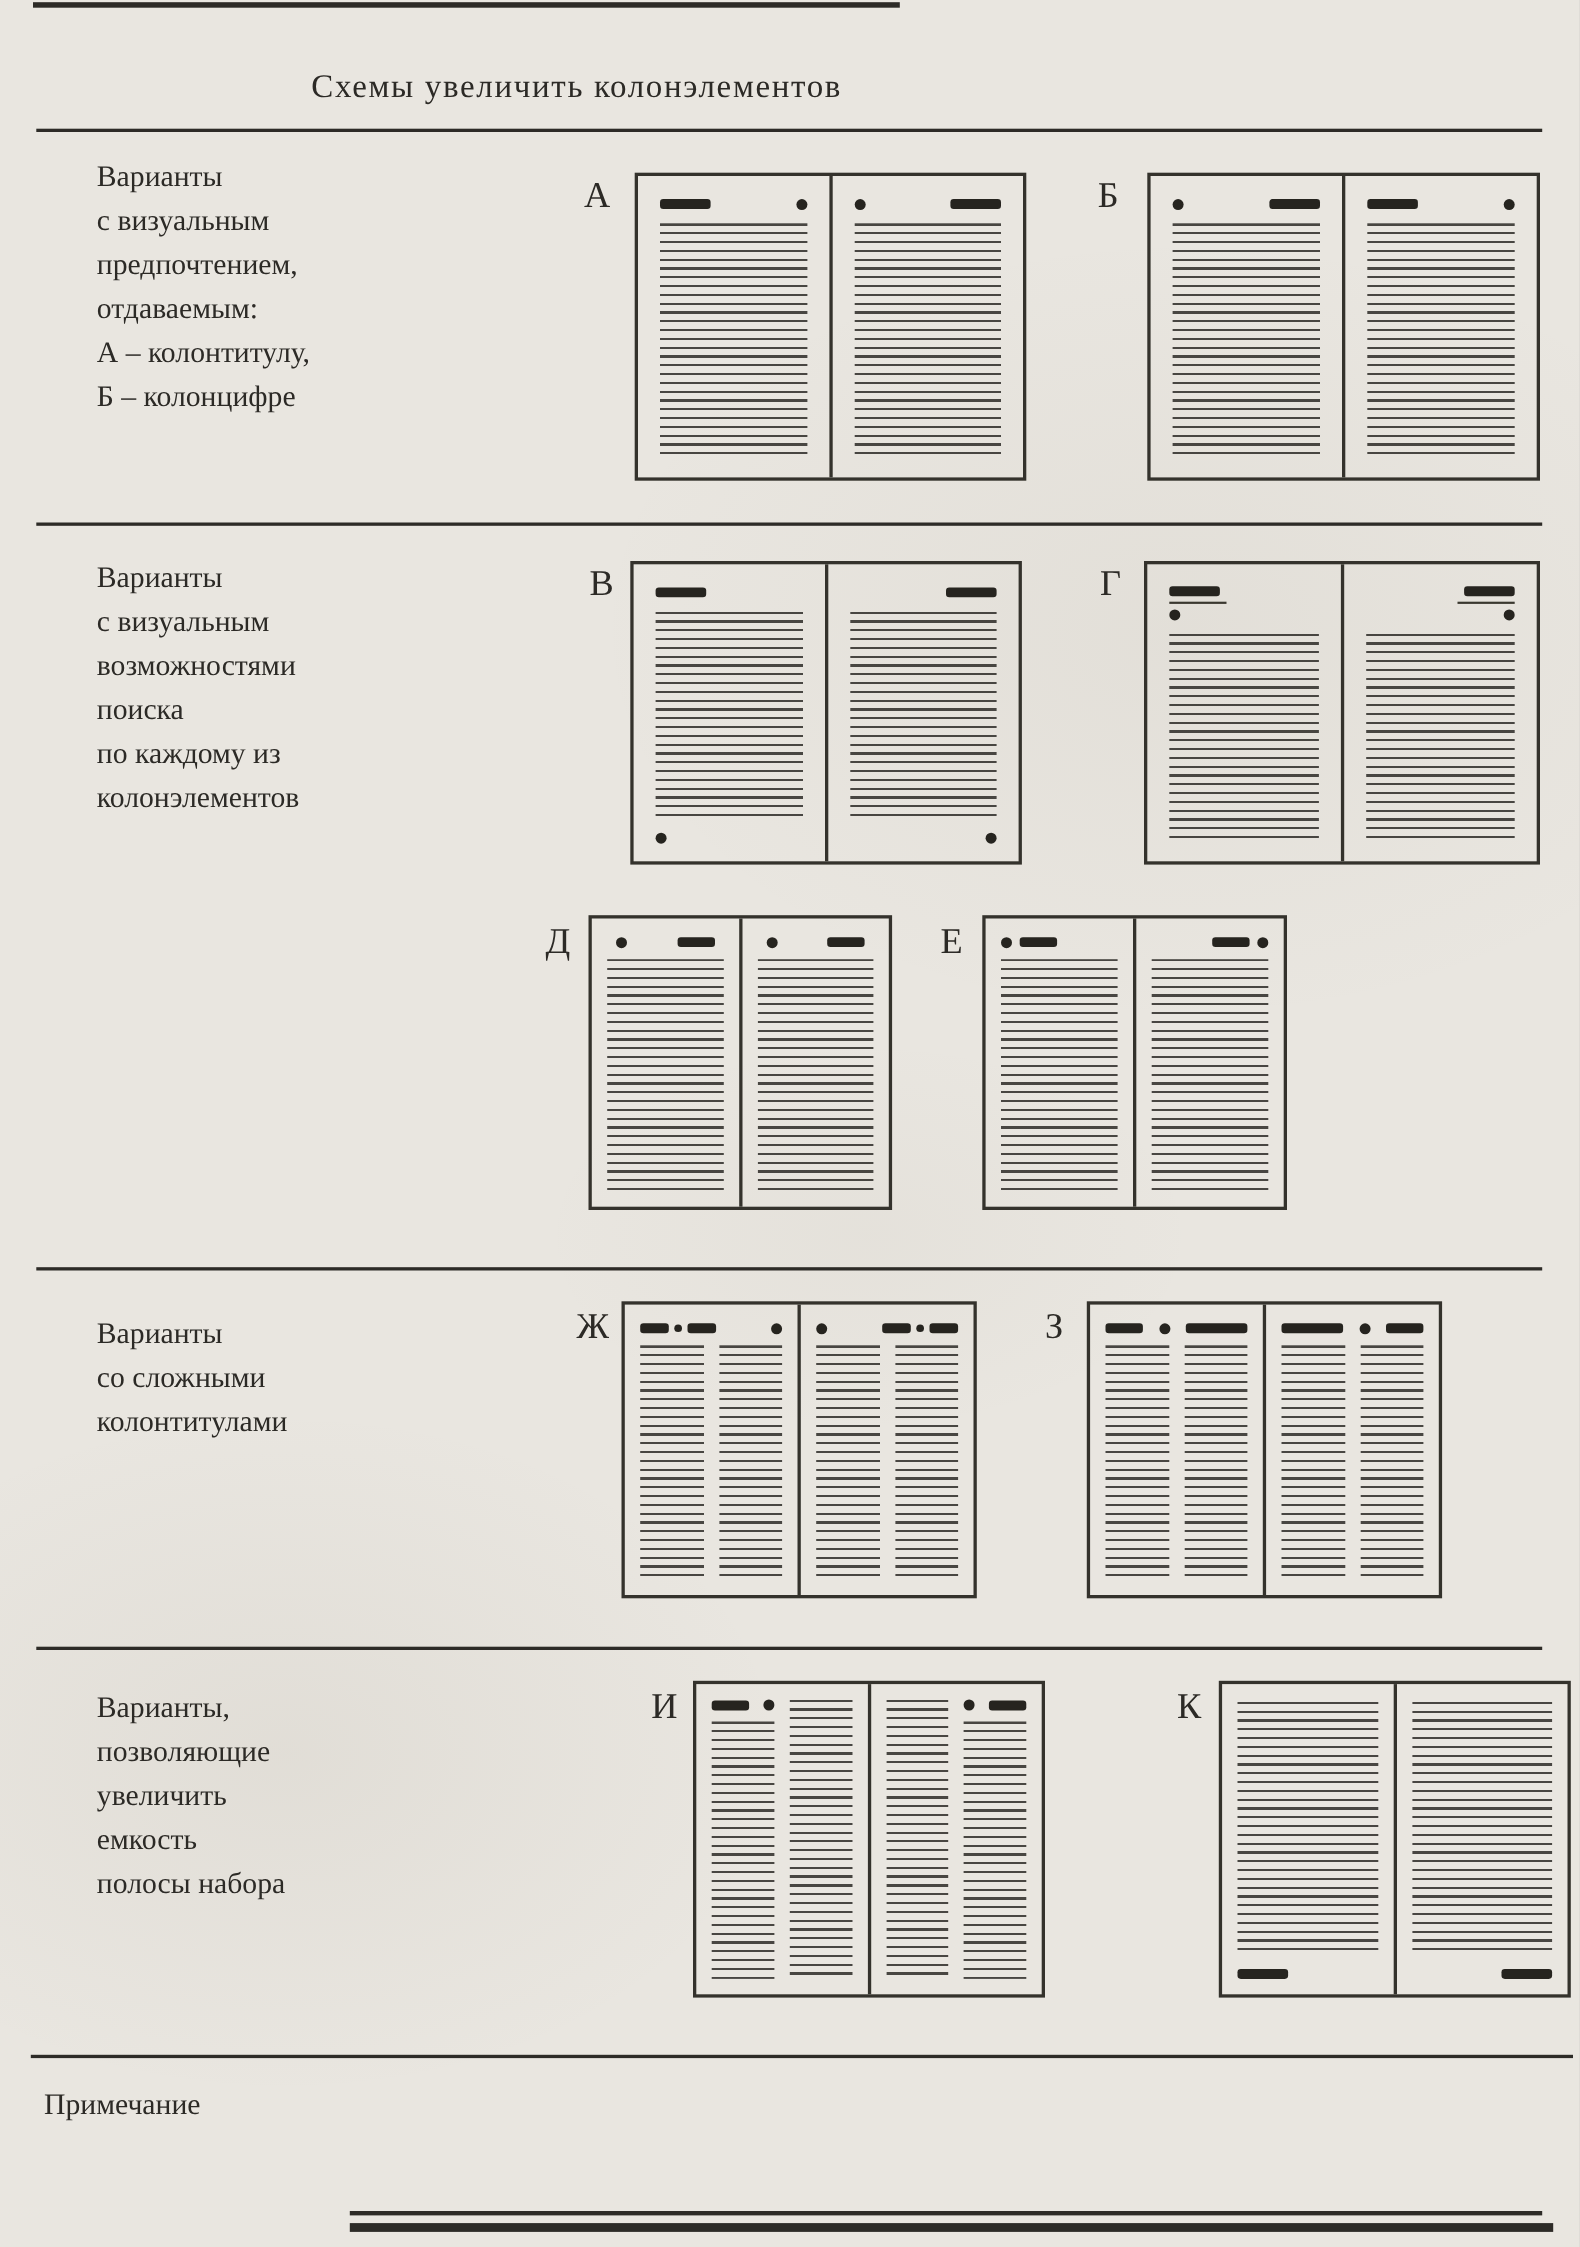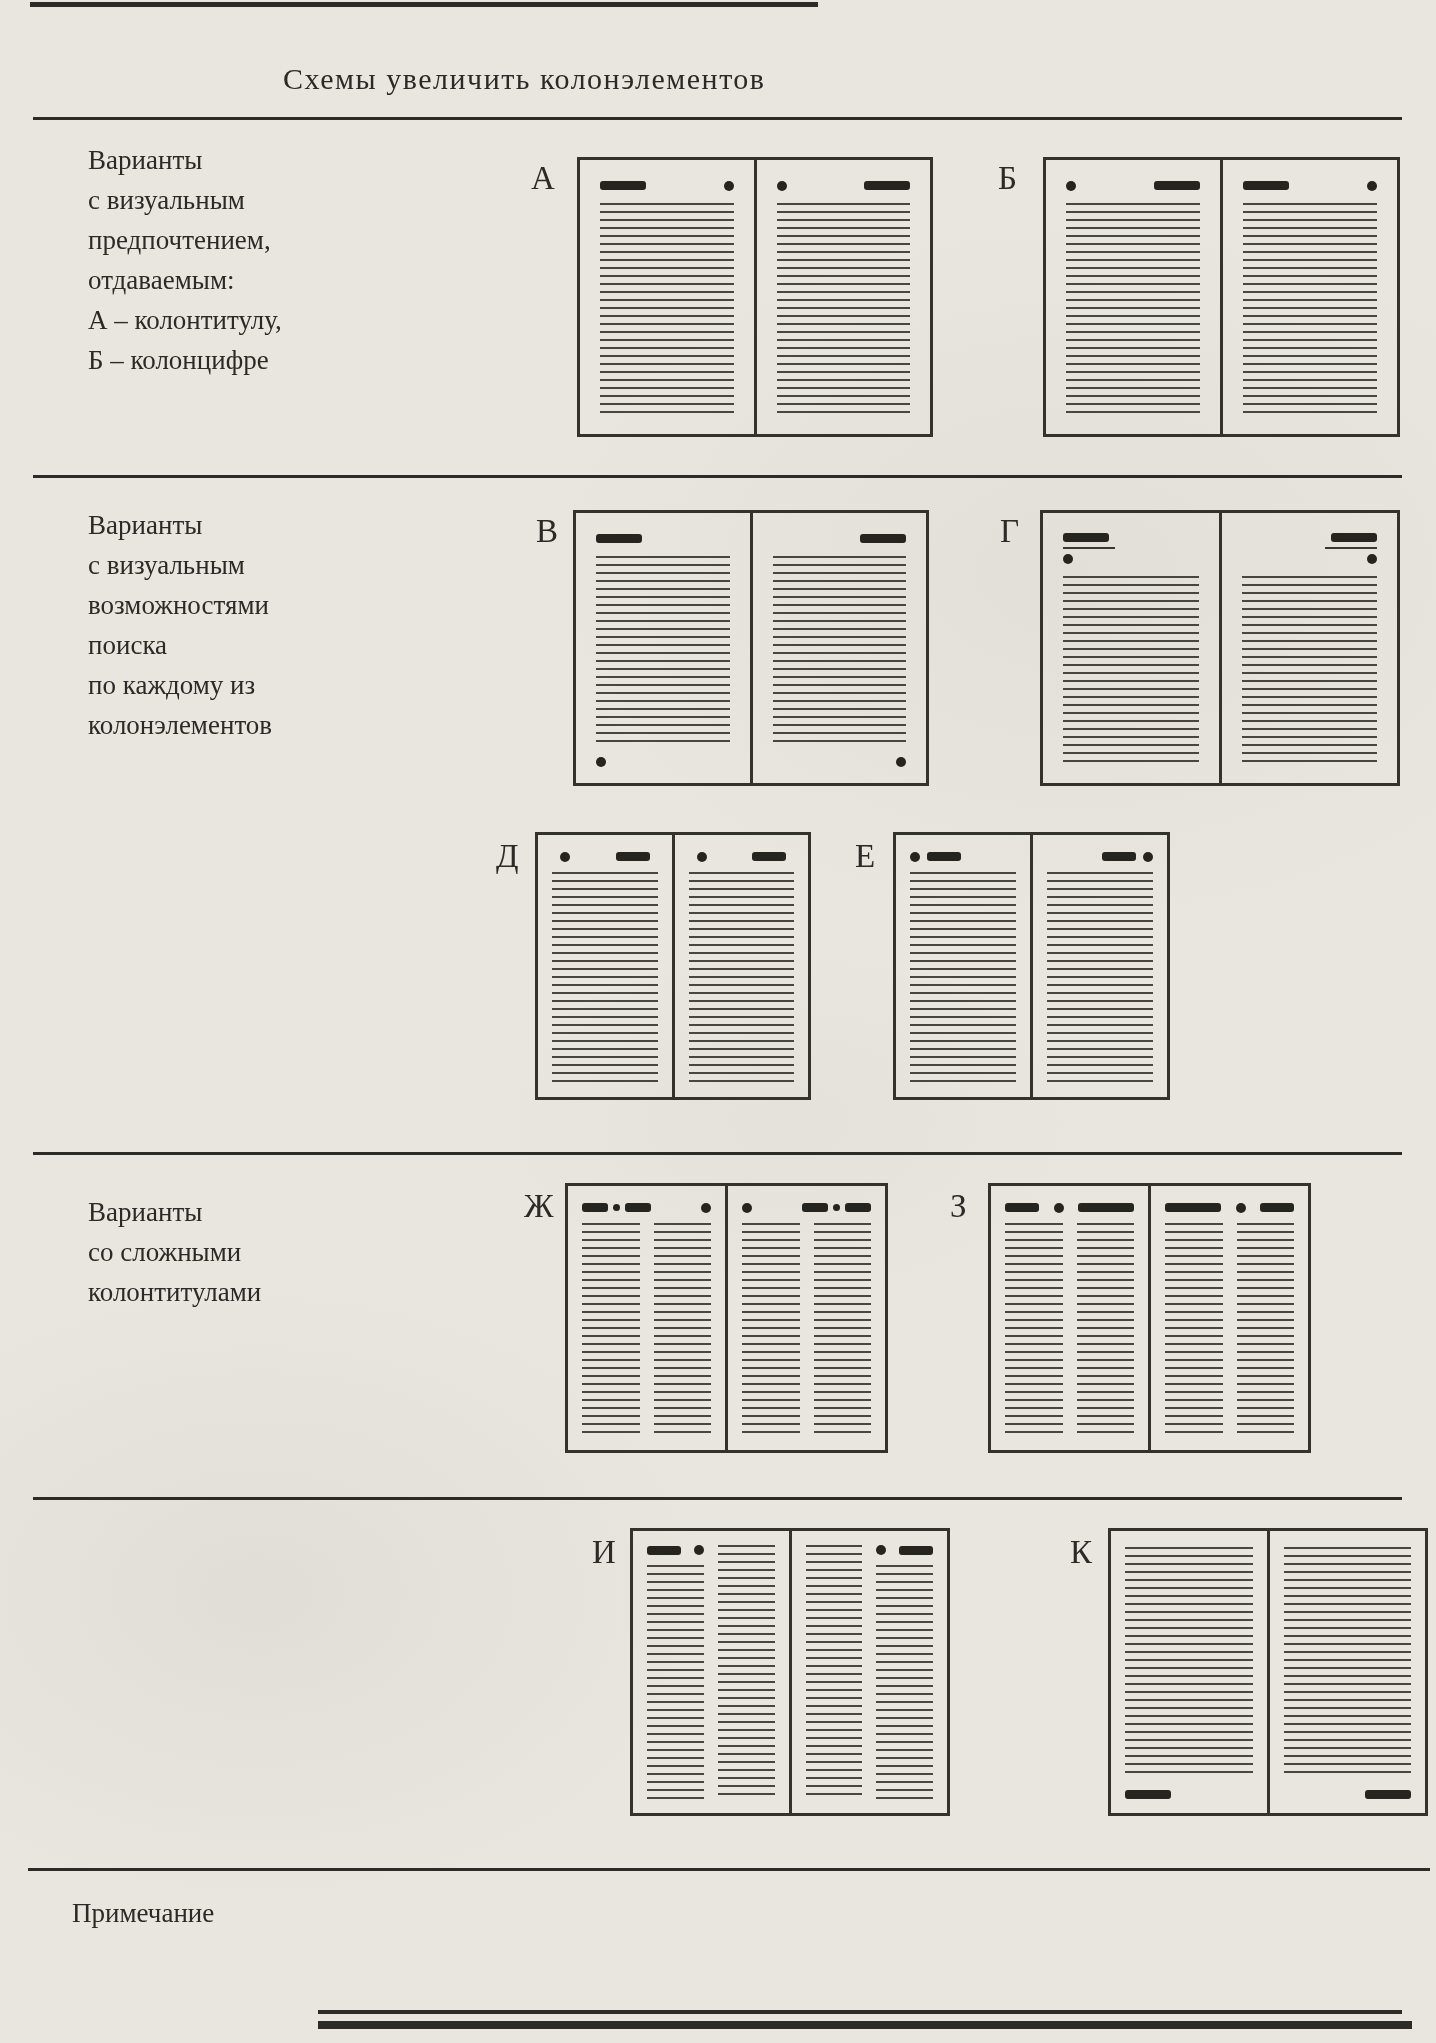--- a/index.html
+++ b/index.html
@@ -47,21 +47,21 @@
   .small .fill{margin:10px 14px 14px;}
   .fill.hasftr{margin-bottom:10px;}
   .fill.fromtop{margin-top:16px;}
   .ftr{display:flex;align-items:center;margin:0 20px 16px;height:10px;}
   .small .ftr{margin:0 14px 14px;}
   .cols{flex:1;display:flex;gap:14px;margin:10px 14px 14px;}
   .cols.toppad{margin-top:14px;}
   .col{flex:1;display:flex;flex-direction:column;min-width:0;}
   .colfill{flex:1;background:repeating-linear-gradient(to bottom,rgba(44,42,38,.85) 0 2px,transparent 2px 8px);}
   .hdr2{display:flex;align-items:center;justify-content:space-between;height:10px;margin-bottom:10px;}
-  .note-label{position:absolute;font-size:27px;margin-left:32px;}
+  .note-label{position:absolute;font-size:27px;}
   .note{position:absolute;font-size:29px;line-height:44px;white-space:nowrap;}
 </style>
 </head>
 <body>
 
 <div class="sheet">
 
   <div class="rule" style="left:30px;top:2px;width:788px;height:5px"></div>
   <div class="title" style="left:283px;top:62px">Схемы увеличить колонэлементов</div>
 
@@ -266,20 +266,27 @@
         <span class="dot"></span>
         <span class="bar sm"></span>
       </div>
       <div class="cols">
         <div class="colfill"></div>
         <div class="colfill"></div>
       </div>
     </div>
   </div>
 
+  <div class="rowlabel" style="left:40px;top:1532px">
+    <div>Варианты,</div>
+    <div>позволяющие</div>
+    <div>увеличить</div>
+    <div>емкость</div>
+    <div>полосы набора</div>
+  </div>
 
   <div class="letter" style="left:592px;top:1534px">И</div>
   <div class="spread small" style="left:630px;top:1528px;width:320px;height:288px">
     <div class="pg">
       <div class="cols toppad">
         <div class="col">
           <div class="hdr2">
             <span class="bar sm"></span>
             <span class="dot"></span>
           </div>

